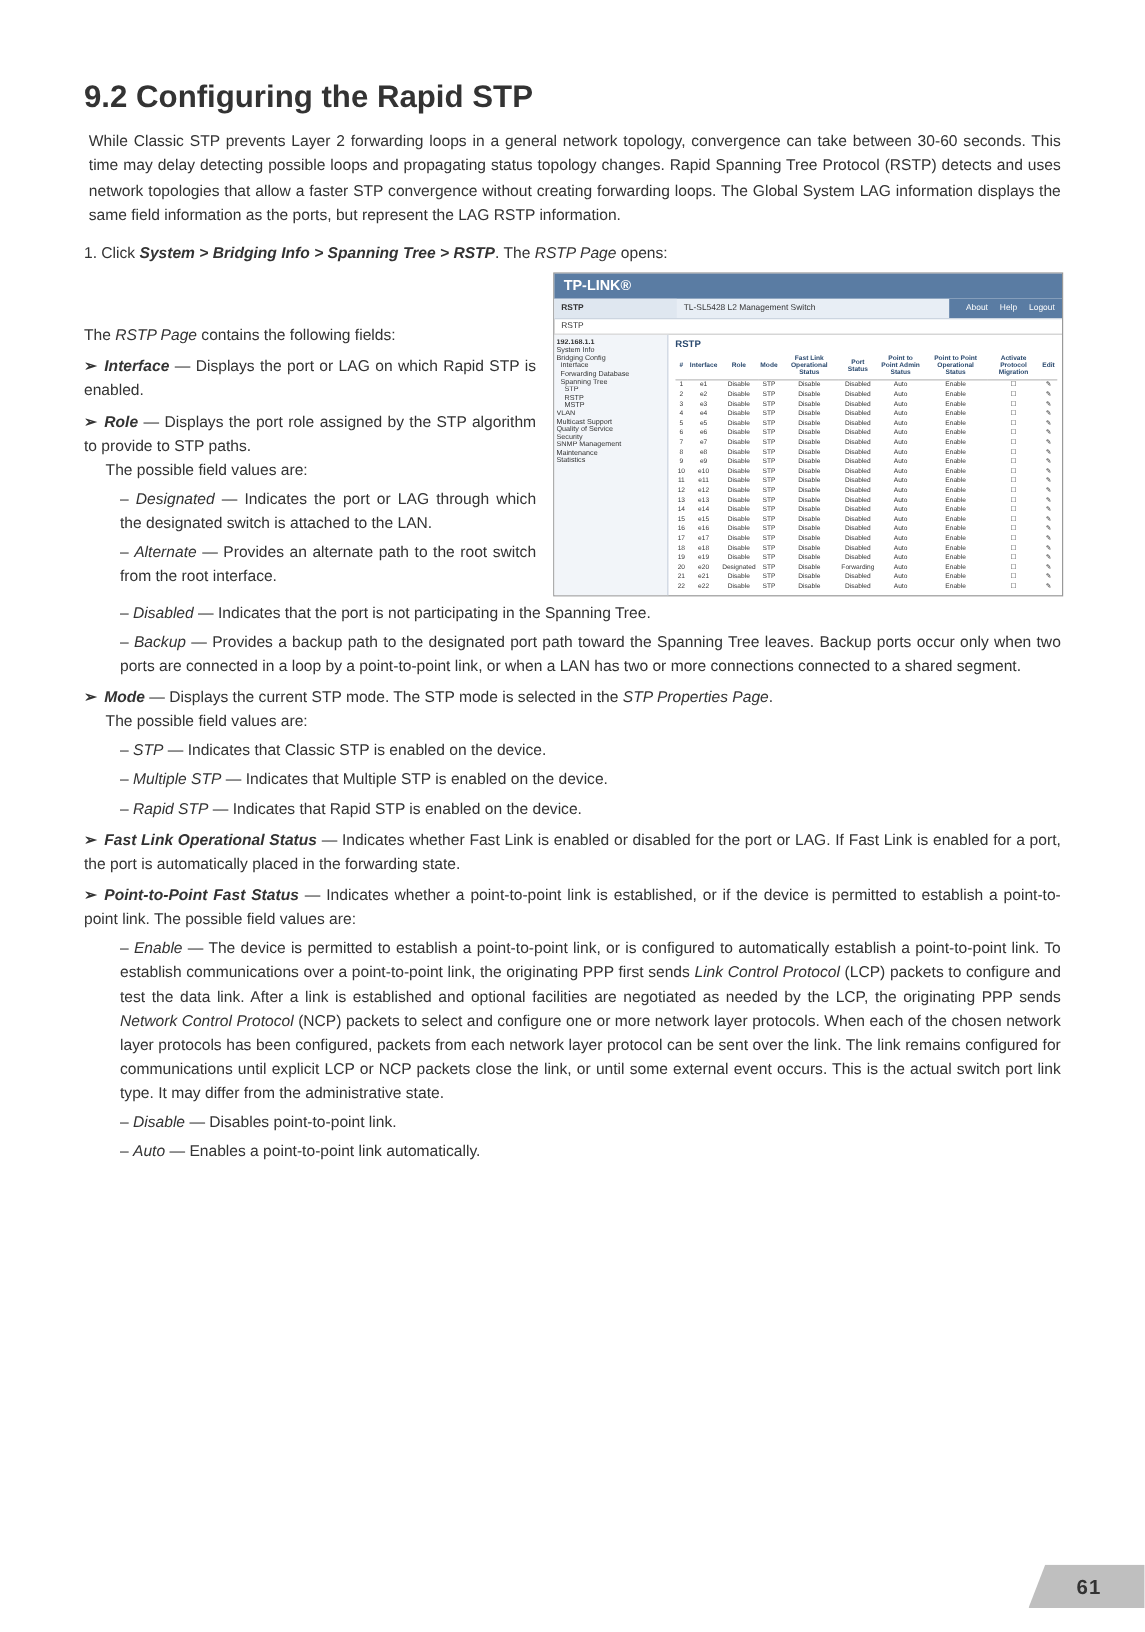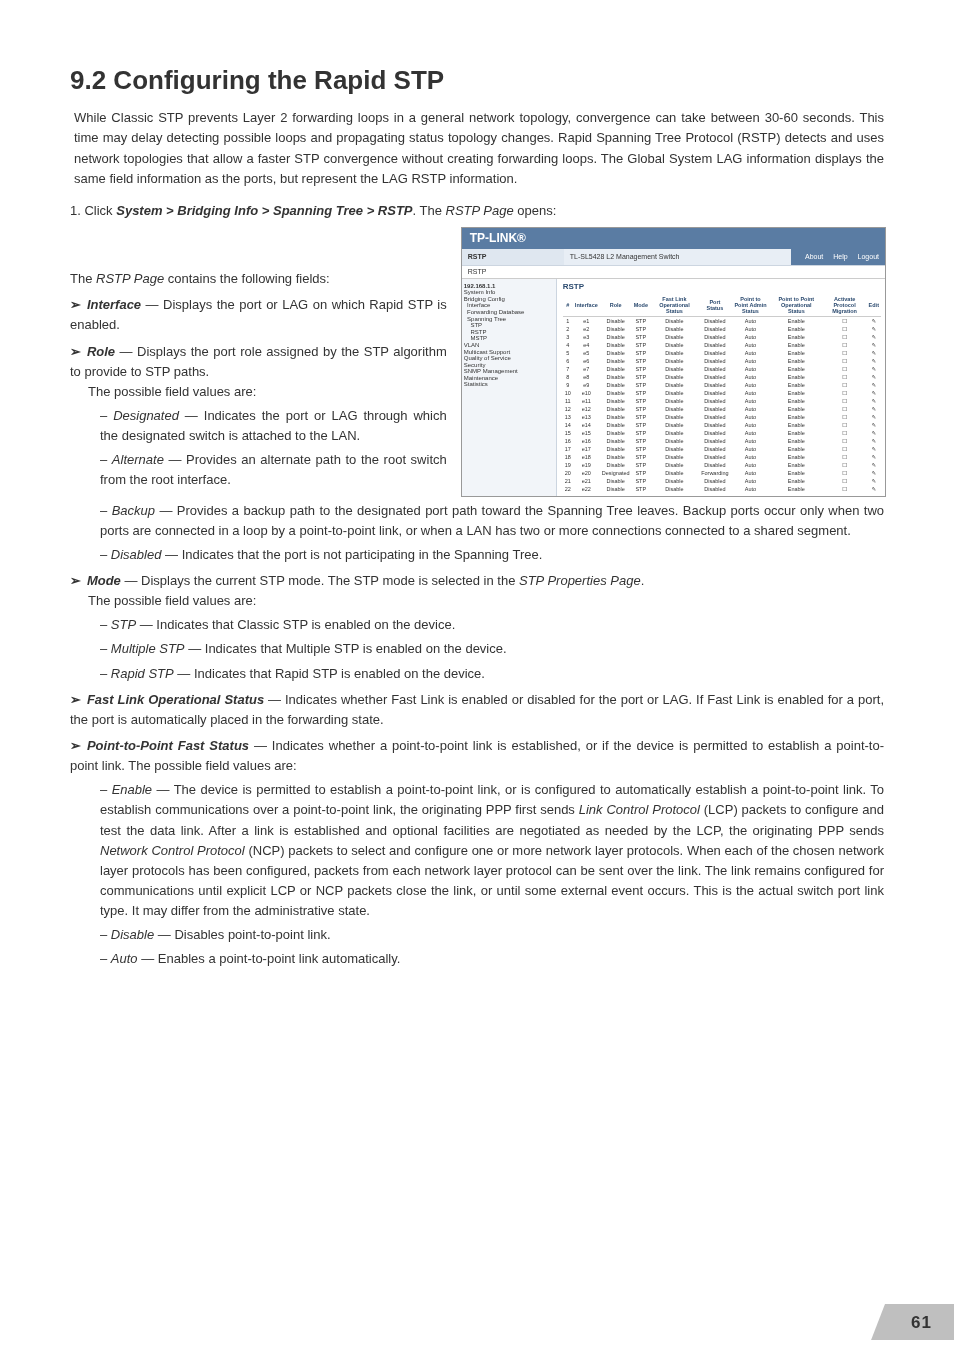--- a/index.html
+++ b/index.html
@@ -88,21 +88,21 @@
   .shot-main .hdr { font-size:8px; font-weight:bold; color:#2b4a6f; margin-bottom:4px;}
   table.rstp-tbl { border-collapse:collapse; width:100%; font-size:5.5px; }
   table.rstp-tbl th { text-align:center; font-weight:bold; padding:1px 2px; border-bottom:1px solid #ccc; color:#2b4a6f;}
   table.rstp-tbl td { text-align:center; padding:1px 2px; }
 
   .footer {
     position:absolute;
     right:0;
     bottom:20px;
     background:#bfbfbf;
-    padding:6px 22px 4px 40px;
+    padding:6px 36px 4px 40px;
     font-weight:bold;
     font-size:17px;
     color:#333;
     letter-spacing:1px;
     clip-path: polygon(14px 0, 100% 0, 100% 100%, 0 100%);
     text-align: center;
   }
 </style>
 </head>
 <body>
@@ -460,22 +460,22 @@
             </table>
           </div>
         </div>
       </div>
     </div>
   </div>
 
   <ul class="main-list" style="margin-top:0;">
     <li>
       <ul class="dash-list">
+        <li><span class="ital">Disabled</span><span> — Indicates that the port is not participating in the Spanning Tree.</span></li>
         <li><span class="ital">Backup</span><span> — Provides a backup path to the designated port path toward the Spanning Tree leaves. Backup ports occur only when two ports are connected in a loop by a point-to-point link, or when a LAN has two or more connections connected to a shared segment.</span></li>
-        <li><span class="ital">Disabled</span><span> — Indicates that the port is not participating in the Spanning Tree.</span></li>
       </ul>
     </li>
 
     <li>
       <span class="arrow">➢</span><span class="li-first"><span class="bold">Mode</span><span> — Displays the current STP mode. The STP mode is selected in the </span><span class="ital">STP Properties Page</span><span>.</span></span>
       <div class="li-body">The possible field values are:</div>
       <ul class="dash-list">
         <li><span class="ital">STP</span><span> — Indicates that Classic STP is enabled on the device.</span></li>
         <li><span class="ital">Multiple STP</span><span> — Indicates that Multiple STP is enabled on the device.</span></li>
         <li><span class="ital">Rapid STP</span><span> — Indicates that Rapid STP is enabled on the device.</span></li>

